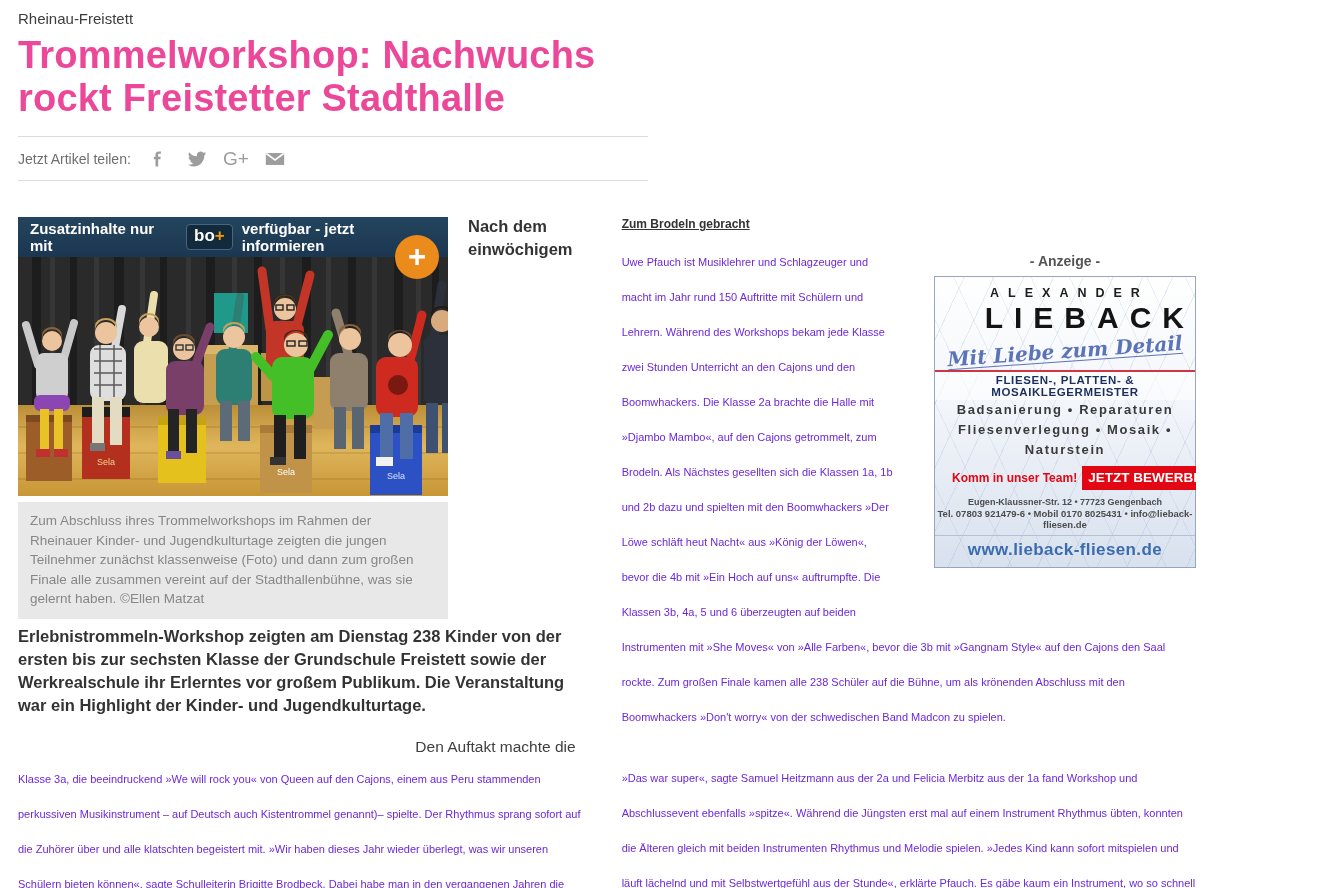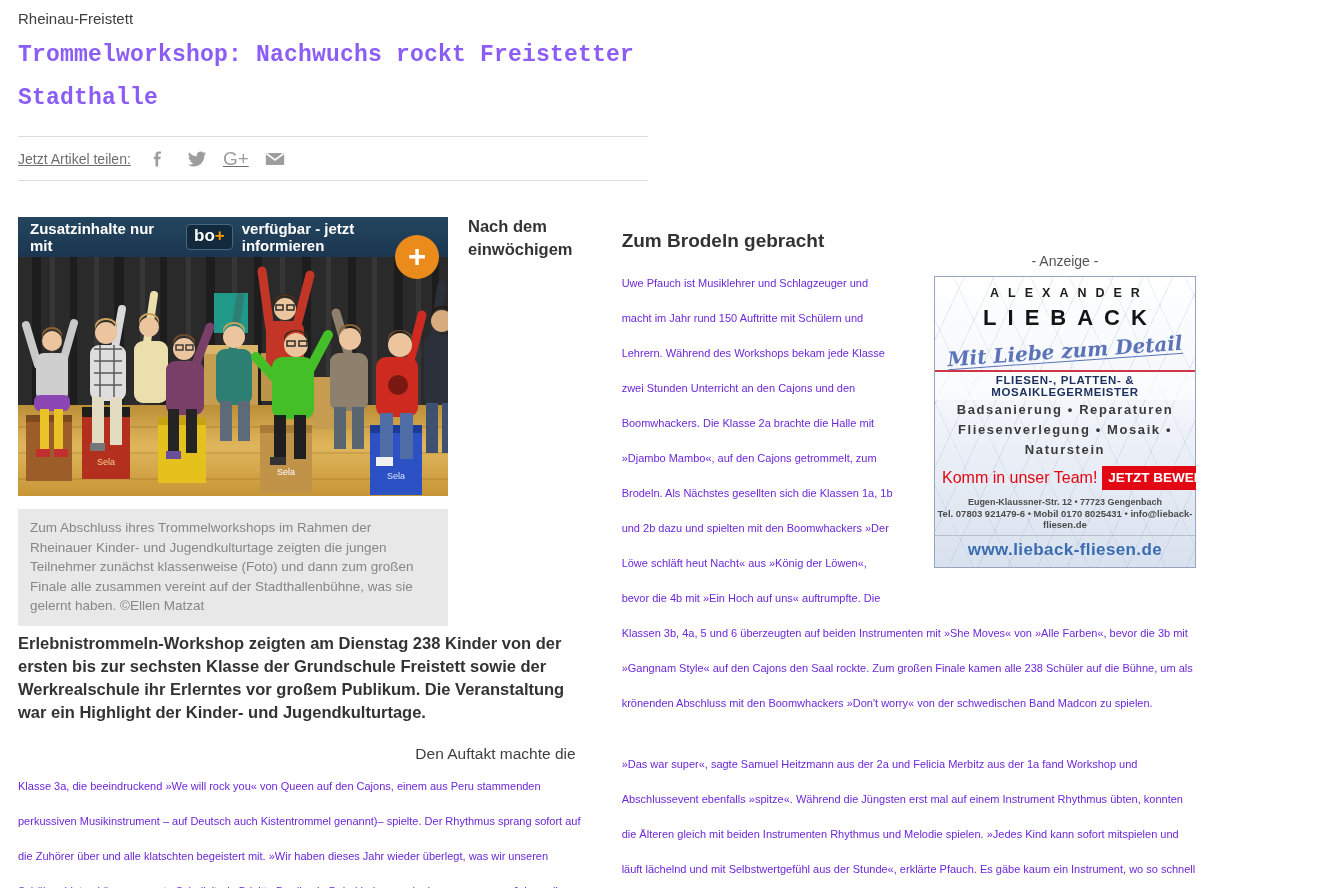--- a/index.html
+++ b/index.html
@@ -9,31 +9,31 @@
     width: 1196px; height: 888px;
     overflow: hidden;
     background: #fff;
     font-family: "Liberation Sans", sans-serif;
     color: #3f3f3f;
   }
   
   .header { padding: 10px 0 0 18px; }
   .kicker { font-size: 15px; color: #3d3d3d; }
   .headline {
-    font-family: Liberation Mono, monospace;
-    font-size: 23px; line-height: 43px; font-weight: 700;
-    color: #8b5cf6; margin-top: 7px; width: 620px;
+    font-family: Liberation Sans, sans-serif;
+    font-size: 38px; line-height: 43px; font-weight: 700;
+    color: #ec4899; margin-top: 7px; width: 620px;
     letter-spacing: .2px;
   }
   
   .share-bar {
     margin: 16px 0 17px 18px; width: 630px; height: 45px;
     border-top: 1px solid #dcdcdc; border-bottom: 1px solid #dcdcdc;
     display: flex; align-items: center; justify-content: space-between;
-    font-size: 14px; color: #6f6f6f; text-decoration: underline;
+    font-size: 14px; color: #6f6f6f;
   }
   .share-left { display: flex; align-items: center; gap: 15px; }
   .share-icon { display: inline-flex; align-items: center; justify-content: center;
     width: 24px; height: 24px; cursor: pointer; }
   .share-icon svg { fill: #9d9d9d; }
   .gplus { font-size: 19px; color: #9d9d9d; letter-spacing: 0; font-family: "Liberation Sans", sans-serif; }
   .share-right { display: flex; align-items: center; color: #666; }
   .share-right > span { margin-left: 26px; white-space: nowrap; }
   .author-label { font-weight: bold; color: #555; }
   
@@ -59,66 +59,66 @@
   .plus-btn {
     position: absolute; top: -22px; right: 9px;
     width: 44px; height: 44px; border-radius: 50%;
     background: #eb8b1c; color: #fff; border: none;
     font-size: 31px; font-weight: bold; line-height: 40px;
     text-align: center; cursor: pointer; padding: 0;
   }
   .caption {
     background: #e8e8e8; color: #878787;
     font-size: 13.5px; line-height: 19.5px;
-    padding: 9px 12px 10px; margin-top: 13px;
+    padding: 9px 12px 10px; margin-top: 6px;
   }
   
   .lead {
     font-size: 16.5px; font-weight: bold; line-height: 23px;
     color: #333; padding-top: 2px;
   }
   .body-first {
     text-align: right; font-size: 15.5px; line-height: 27px;
     margin-top: 16px; padding-right: 6px; color: #3f3f3f;
   }
   p.body { font-size: 11px; line-height: 35px; color: #6d28d9; }
   .body.after-photo { clear: left; margin-top: 2px; }
-  .section-heading { font-size: 19px; color: #333; margin: 17px 0 14px; }
+  .section-heading { font-size: 12px; color: #333; margin: 4px 0 14px; text-decoration: underline; }
   .col-right p.body + p.body { margin-top: 26px; }
   
   .ad-wrap { float: right; width: 262px; margin: 40px 0 36px 40px; }
-  .ad-label { text-align: center; font-size: 14px; color: #555; margin-bottom: 7px; }
+  .ad-label { text-align: center; font-size: 14px; color: #555; margin-bottom: 7px; font-weight: bold; }
   .ad-box {
     border: 1px solid #97a5bf; text-align: center; cursor: pointer;
     background:
       repeating-linear-gradient(115deg, transparent 0 26px, rgba(110,140,185,.16) 26px 27px),
       repeating-linear-gradient(65deg,  transparent 0 34px, rgba(110,140,185,.12) 34px 35px),
       linear-gradient(#ffffff 0%, #f2f5fa 45%, #d8e1ee 100%);
     padding-top: 9px;
   }
   .ad-alexander { font-size: 12.5px; font-weight: bold; letter-spacing: 9px;
     color: #1d1d1d; padding-left: 9px; }
-  .ad-lieback { font-size: 22px; font-weight: bold; letter-spacing: 11px;
-    color: #141414; line-height: 36px; padding-left: 11px; }
+  .ad-lieback { font-size: 30px; font-weight: bold; letter-spacing: 11px;
+    color: #141414; line-height: 36px; padding-left: 11px; text-align: right; }
   .ad-tagline {
     font-family: "DejaVu Serif", serif; font-style: italic; font-weight: bold;
     color: #5b74b8; font-size: 20px; transform: rotate(-4deg);
     margin: 3px 0 7px; text-decoration: underline;
     text-decoration-thickness: 1px; text-underline-offset: 3px;
   }
   .ad-prof {
     border-top: 2px solid #cf3545; background: rgba(255,255,255,.6);
     font-size: 11.5px; font-weight: bold; letter-spacing: .6px;
     color: #1b2f5e; padding: 2px 0;
   }
   .ad-serv { font-size: 13px; font-weight: bold; letter-spacing: 1.6px;
     color: #3a3a3a; line-height: 20px; }
   .ad-cta-row { display: flex; align-items: center; margin: 6px 0 7px; }
-  .ad-cta-text { color: #e30613; font-weight: normal; font-size: 16px;
-    padding-left: 7px; white-space: nowrap; }
+  .ad-cta-text { color: #e30613; font-weight: bold; font-size: 12px;
+    padding-left: 17px; white-space: nowrap; }
   .ad-cta-btn {
     background: #e30613; color: #fff; font-weight: bold; font-size: 13.5px;
     border: none; padding: 4px 6px 5px; margin-left: 5px; flex: 1;
     cursor: pointer; white-space: nowrap;
   }
   .ad-address { font-size: 9px;  font-weight: bold; color: #4c4c4c; }
   .ad-contact { font-size: 9.5px; font-weight: bold; color: #4c4c4c; margin: 1px 0 5px; }
   .ad-web {
     border-top: 1px solid #b6c0d3; color: #3b6cb0;
     font-size: 17px; font-weight: bold; letter-spacing: .4px;

